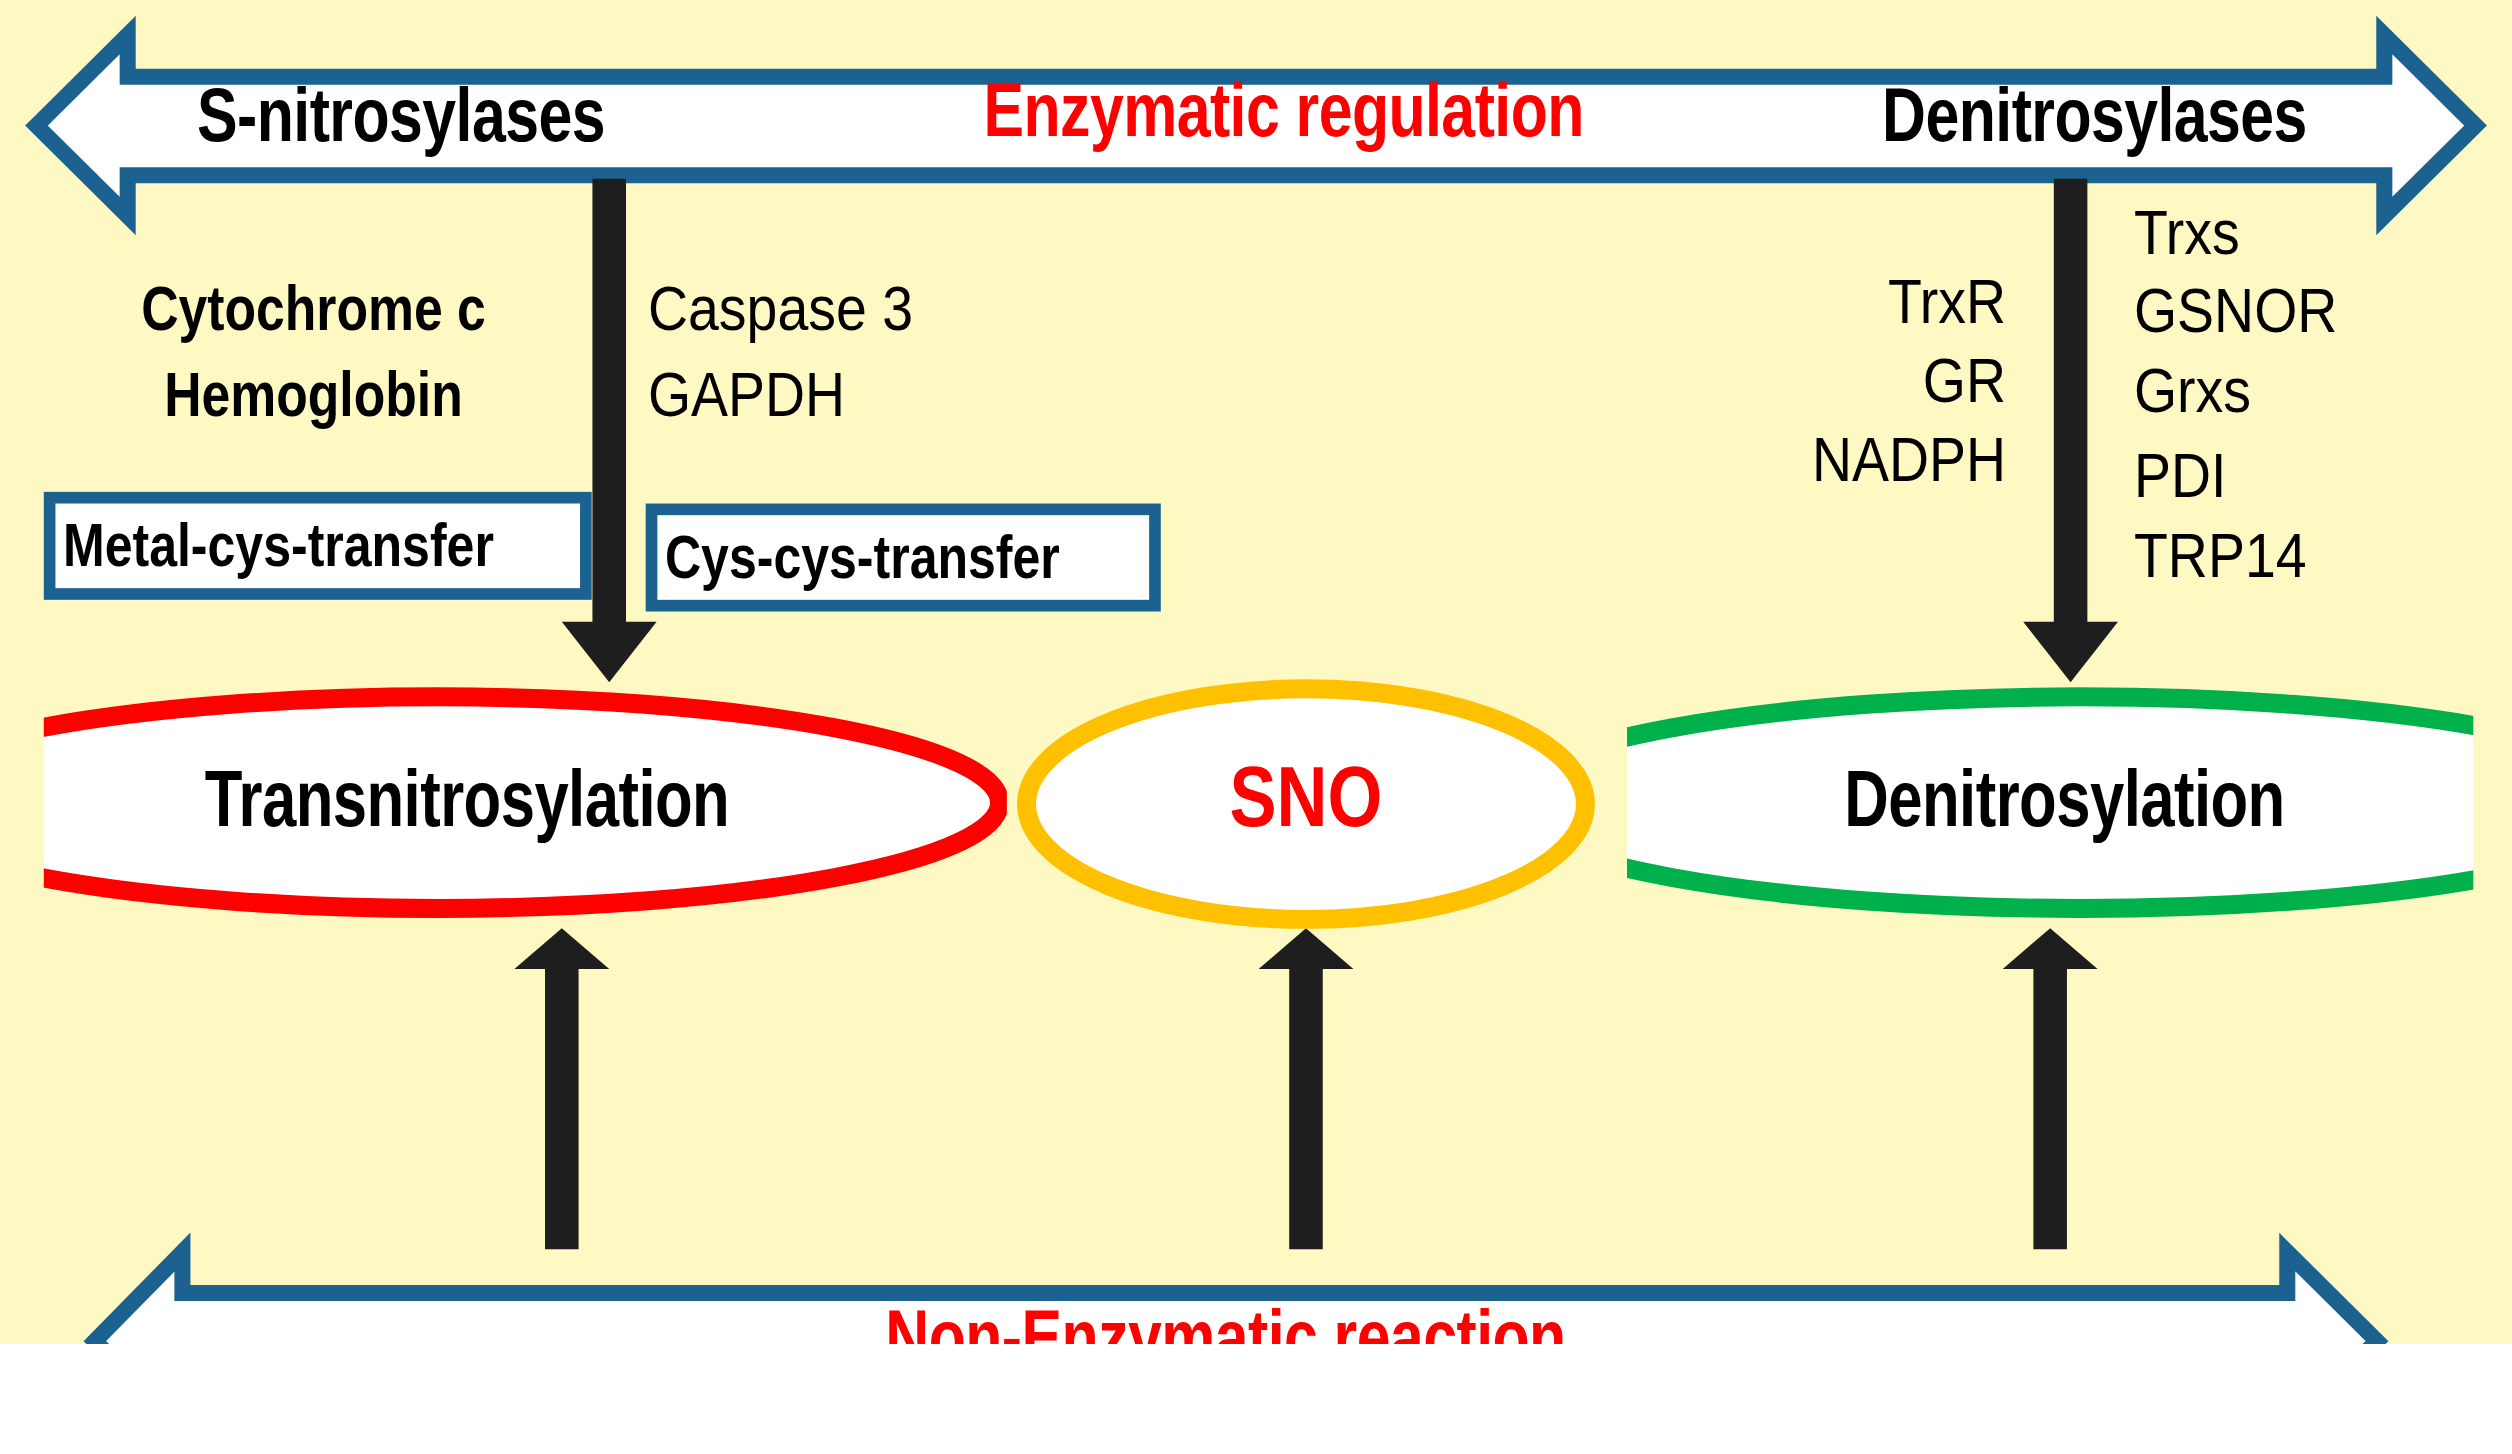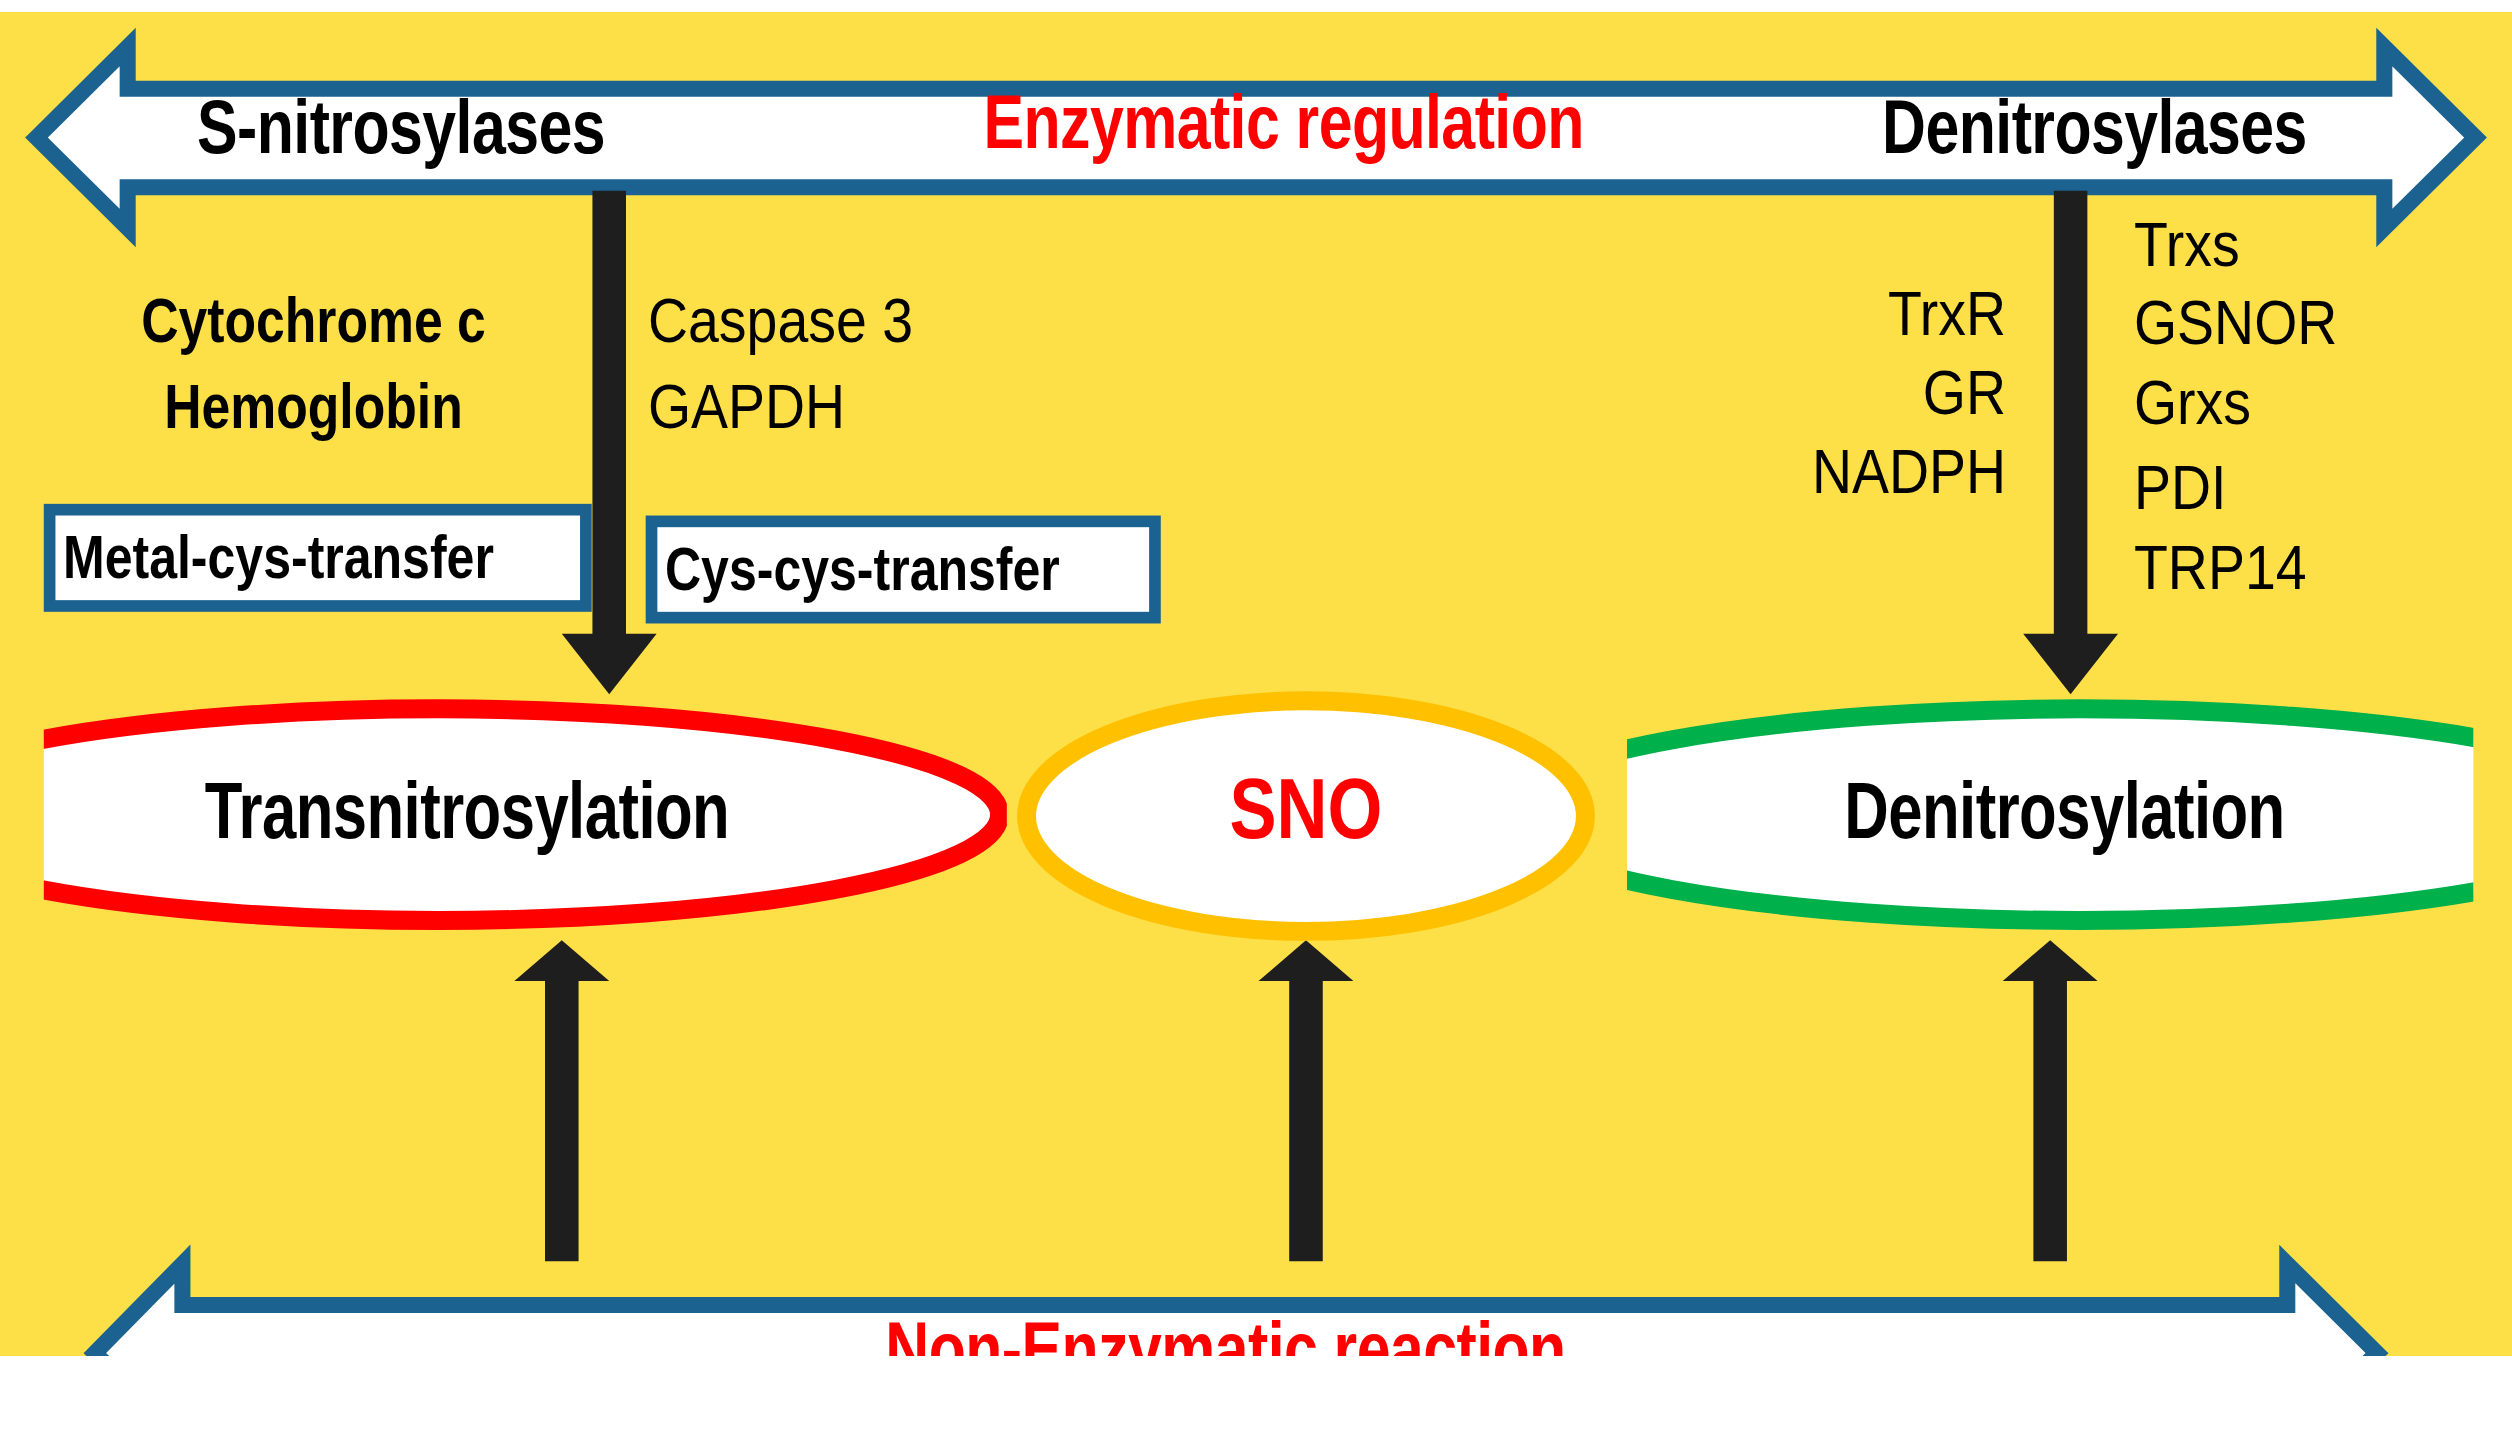--- a/index.html
+++ b/index.html
@@ -8,23 +8,22 @@
     padding: 0;
     background: #ffffff;
   }
   body {
     font-family: "Liberation Sans", sans-serif;
   }
   #stage {
     position: relative;
     width: 2512px;
     height: 1344px;
-    background: #fde047;
+    background: #fef9c3;
     overflow: hidden;
-    margin-top: 12px;
   }
   #canvas {
     position: absolute;
     top: 0;
     left: 0;
     width: 2512px;
     height: 1455px;
   }
   
   .lbl {

